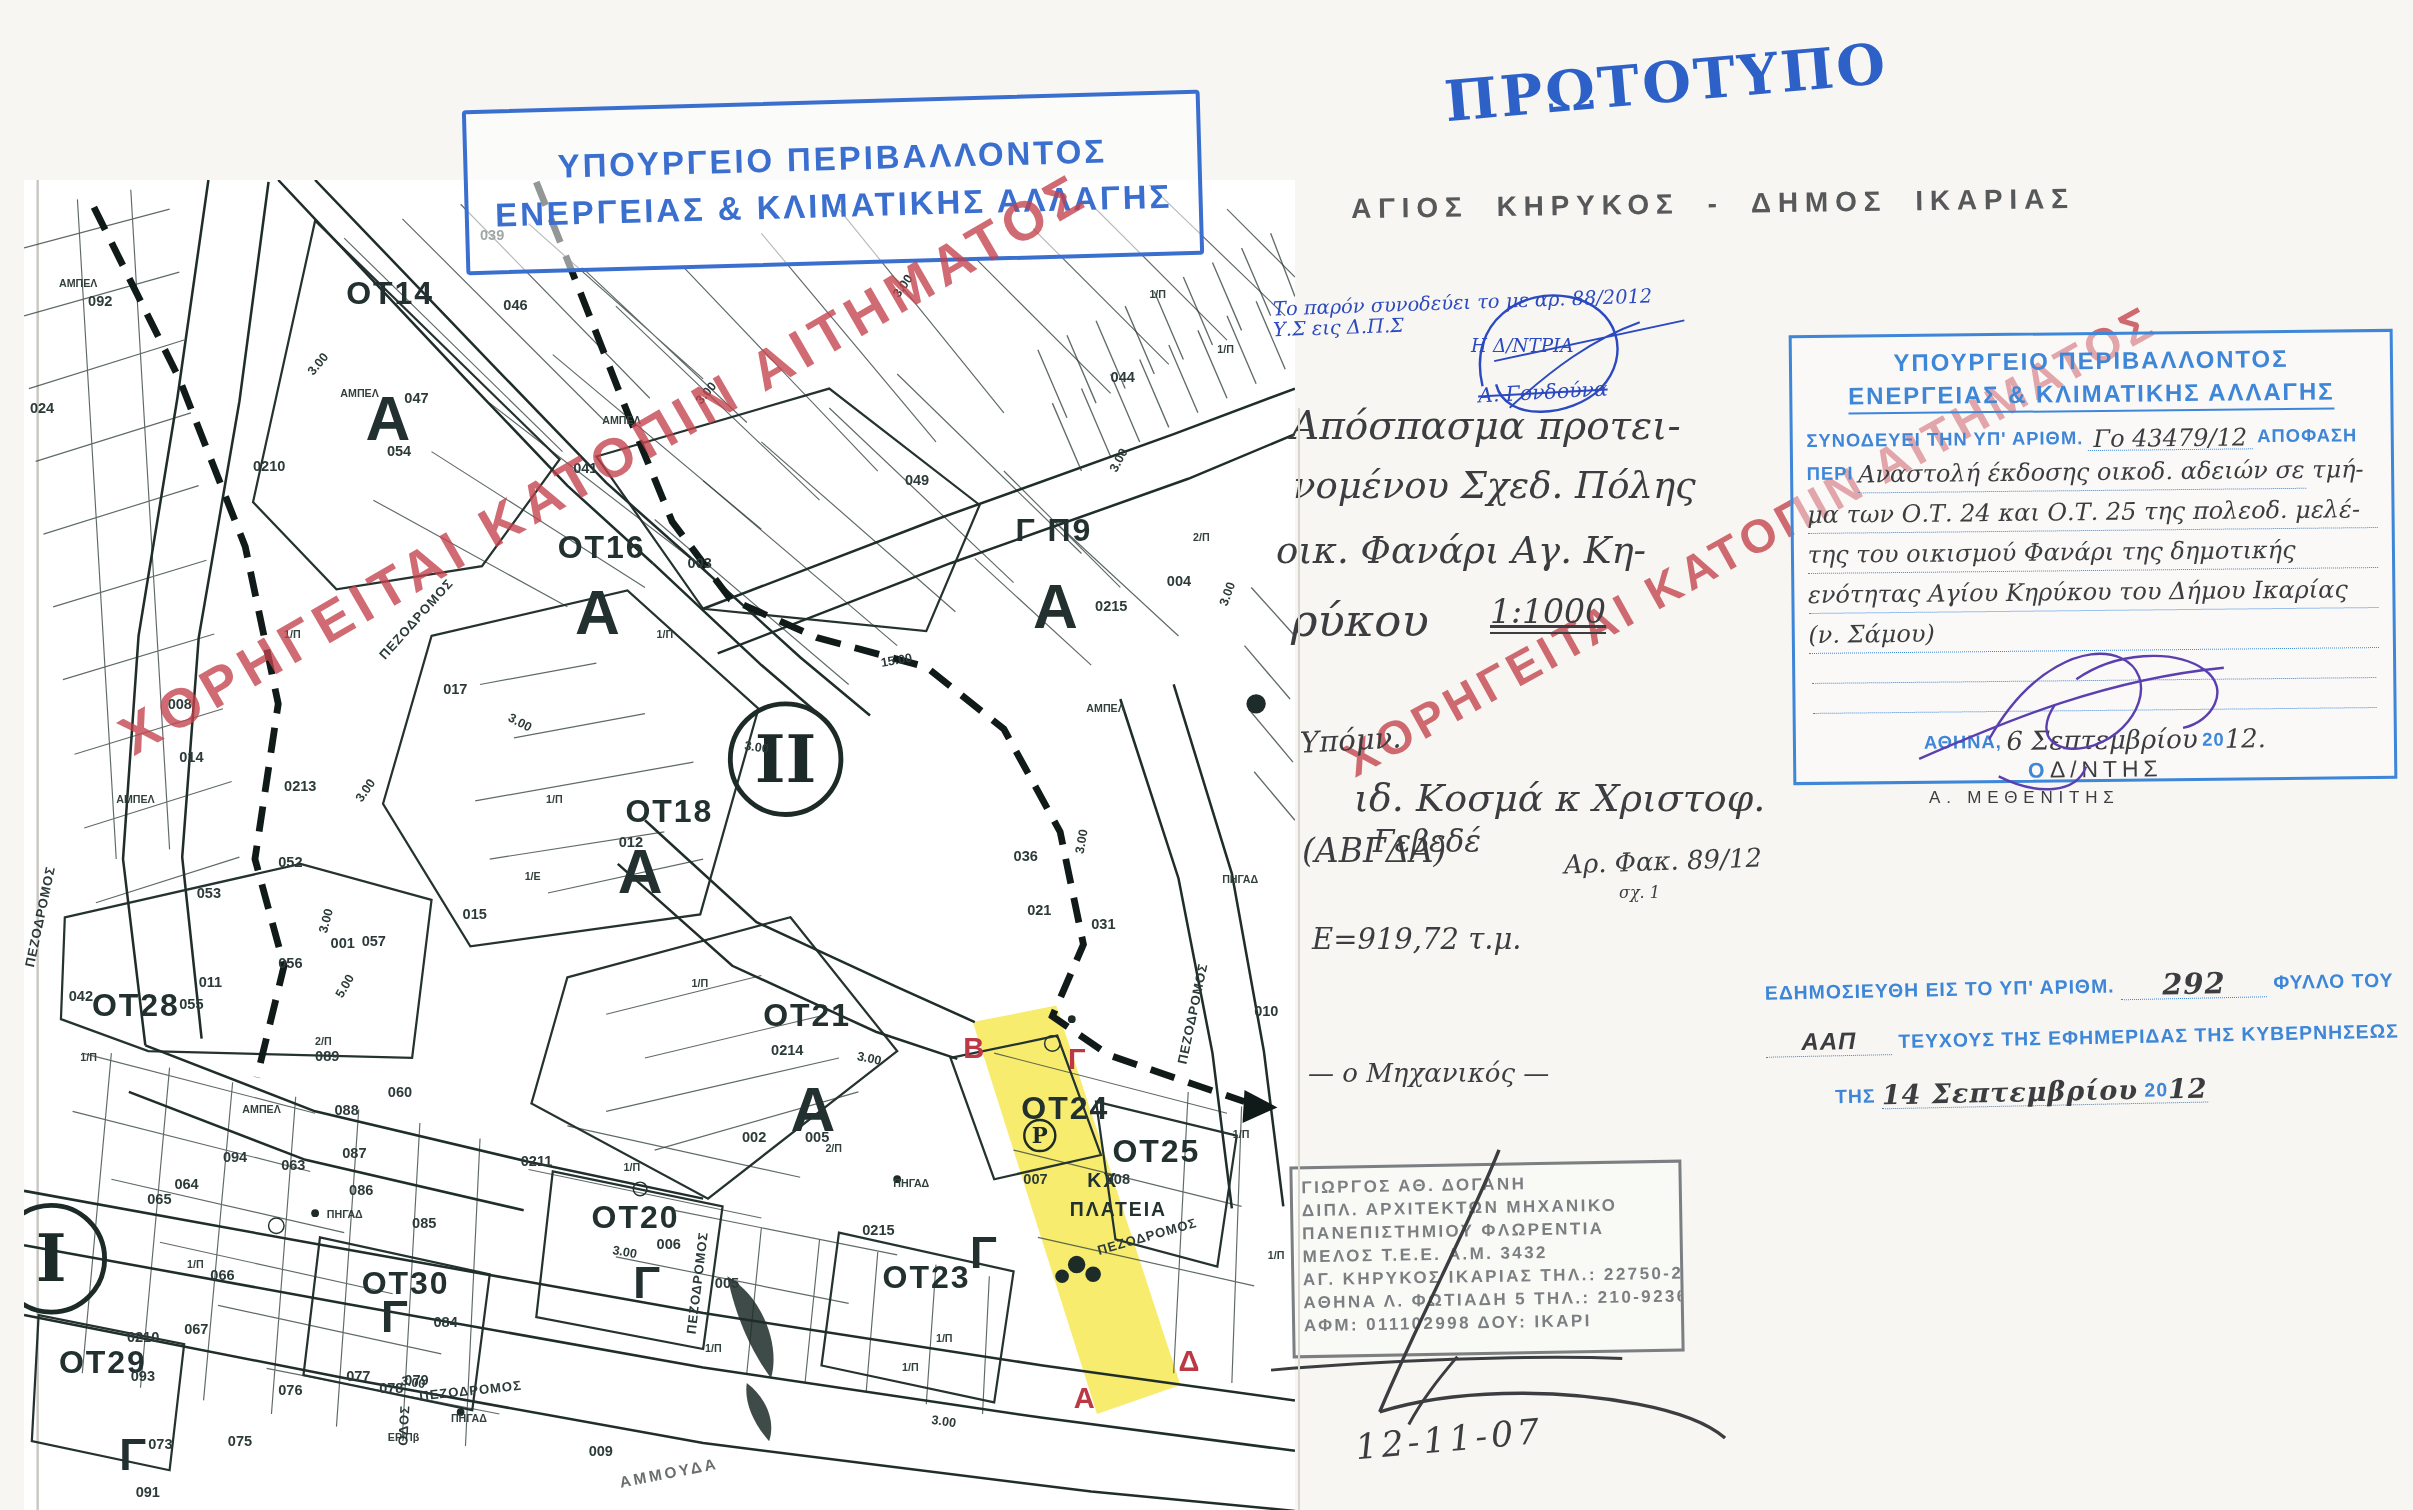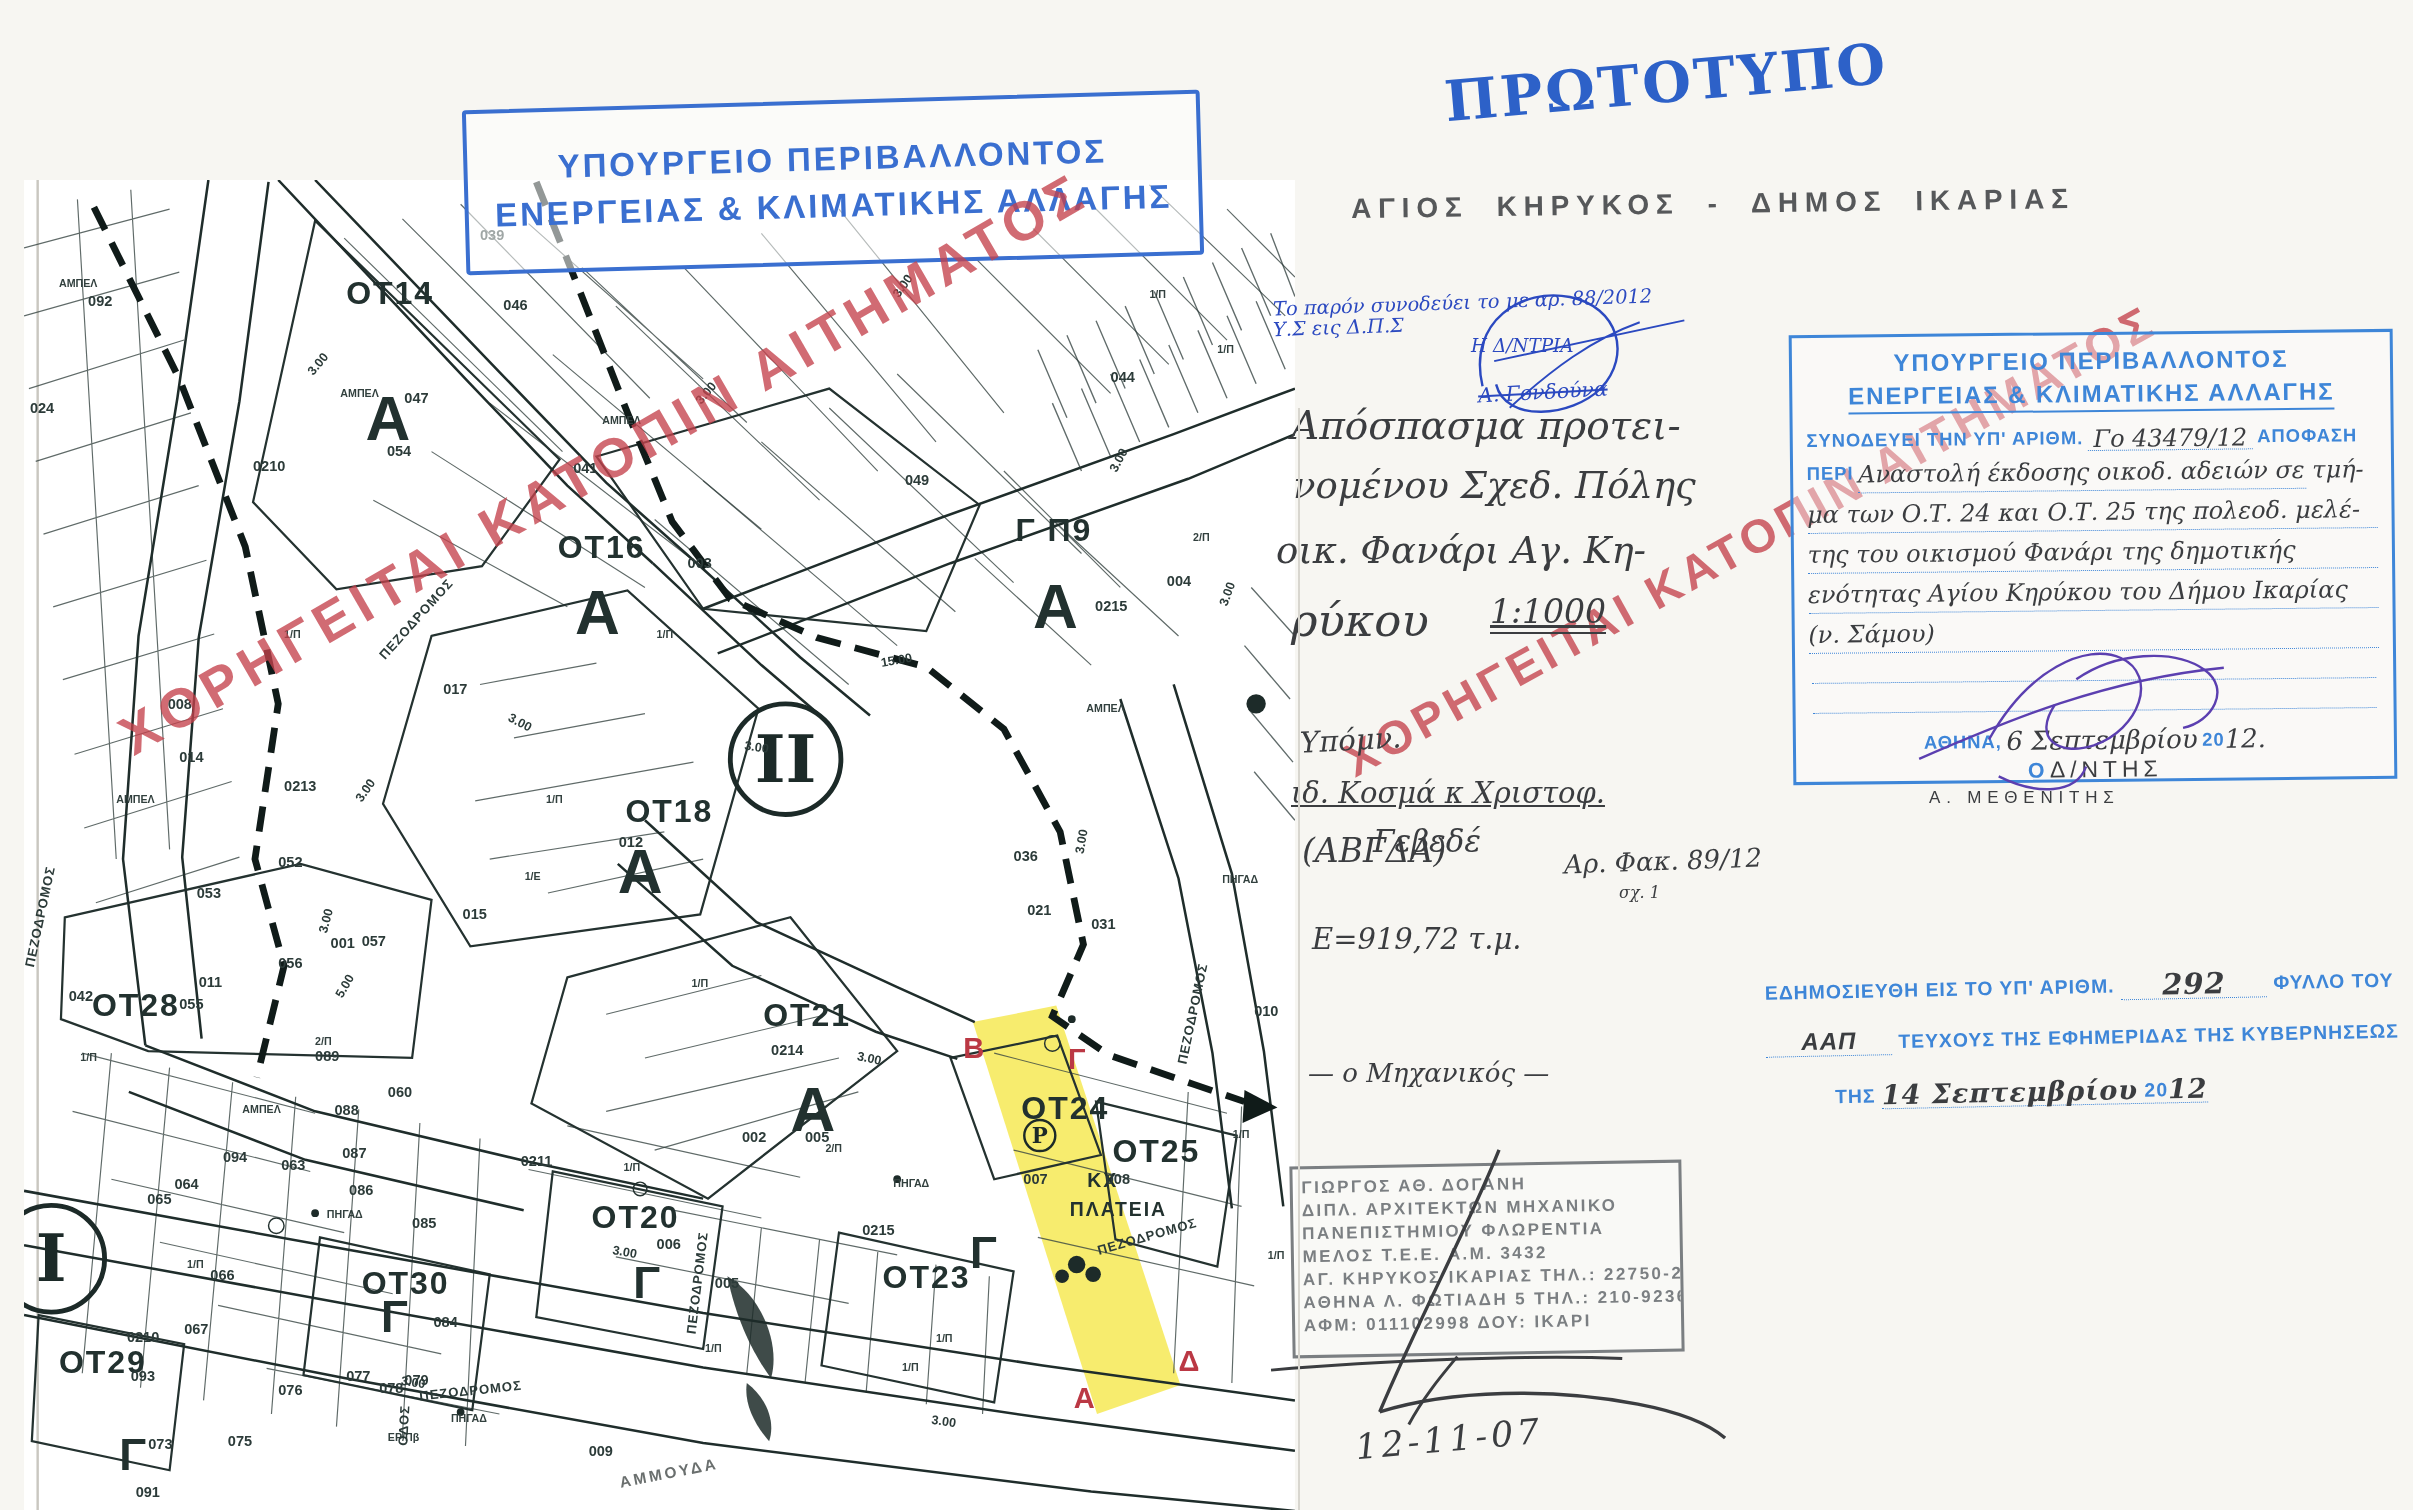--- a/index.html
+++ b/index.html
@@ -325,21 +325,21 @@
   <path d="M1540,372 L1736,330 M1556,420 C1600,380 1640,350 1690,332" stroke="#2b49c0" stroke-width="2" fill="none"></path>
 </svg>
 
 <div class="abs hand" style="left:1291px;top:403px;font-size:39px;">Απόσπασμα προτει-</div>
 <div class="abs hand" style="left:1293px;top:464px;font-size:37px;">νομένου Σχεδ. Πόλης</div>
 <div class="abs hand" style="left:1276px;top:529px;font-size:37px;">οικ. Φανάρι Αγ. Κη-</div>
 <div class="abs hand" style="left:1291px;top:594px;font-size:45px;">ρύκου</div>
 <div class="abs hand scale-u" style="left:1490px;top:592px;font-size:33px;">1:1000</div>
 
 <div class="abs hand" style="left:1300px;top:723px;font-size:29px;transform:rotate(-3deg);">Υπόμν.</div>
-<div class="abs hand" style="left:1291px;top:776px;font-size:29px;text-decoration:underline;">ιδ. Κοσμά κ Χριστοφ.</div>
+<div class="abs hand" style="left:1354px;top:776px;font-size:38px;">ιδ. Κοσμά κ Χριστοφ.</div>
 <div class="abs hand" style="left:1373px;top:823px;font-size:31px;">Γεβεδέ</div>
 <div class="abs hand" style="left:1302px;top:831px;font-size:33px;">(ΑΒΓΔΑ)</div>
 <div class="abs hand" style="left:1312px;top:922px;font-size:29px;">Ε=919,72 τ.μ.</div>
 
 <div class="abs hand" style="left:1564px;top:846px;font-size:26px;transform:rotate(-2deg);">Αρ. Φακ. 89/12</div>
 <div class="abs hand" style="left:1619px;top:883px;font-size:16px;">σχ. 1</div>
 
 <div class="abs hand" style="left:1308px;top:1058px;font-size:26px;">— ο Μηχανικός —</div>
 <div class="abs hand" style="left:1355px;top:1419px;font-size:35px;letter-spacing:3.9px;transform:rotate(-5deg);">12-11-07</div>
 <div class="abs handcaps" style="left:1929px;top:788px;font-size:17px;letter-spacing:5.8px;">Α. ΜΕΘΕΝΙΤΗΣ</div>

